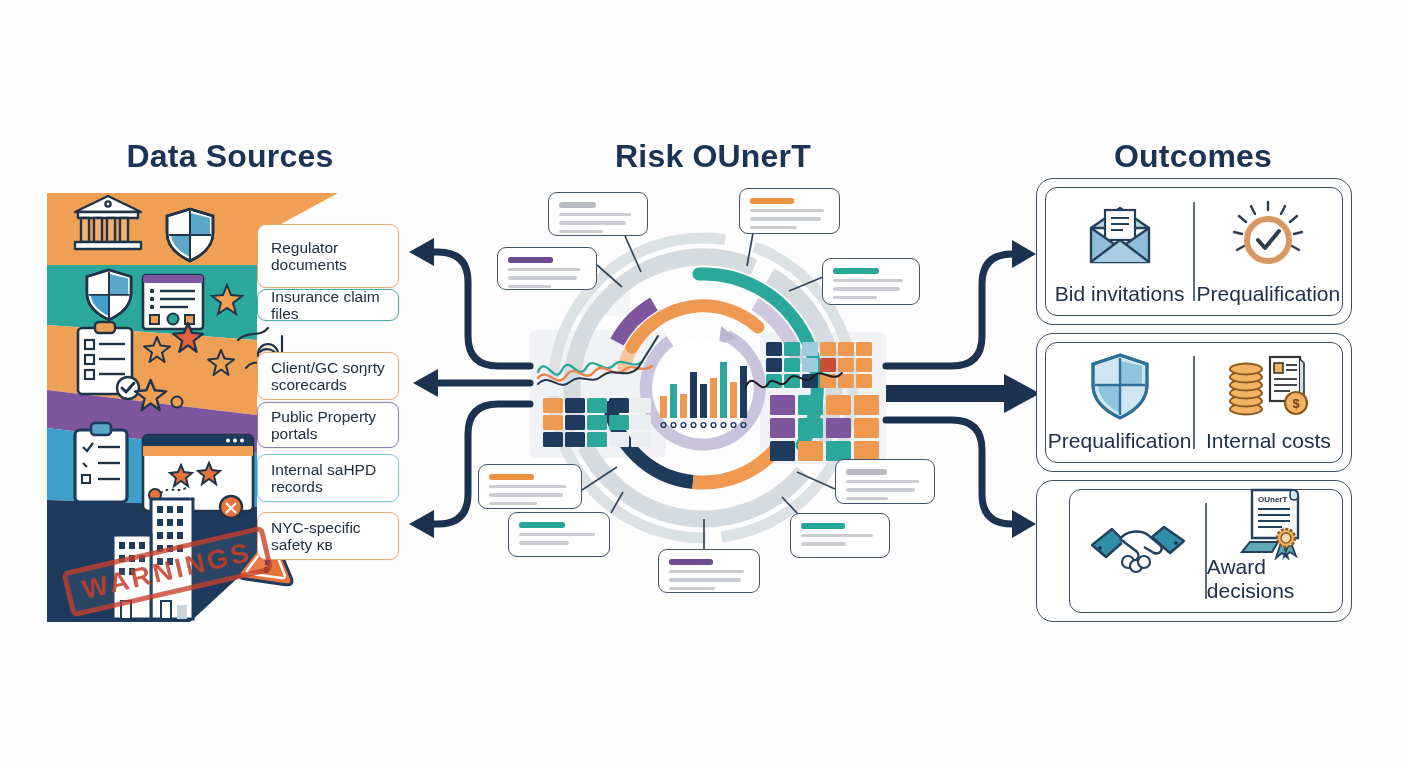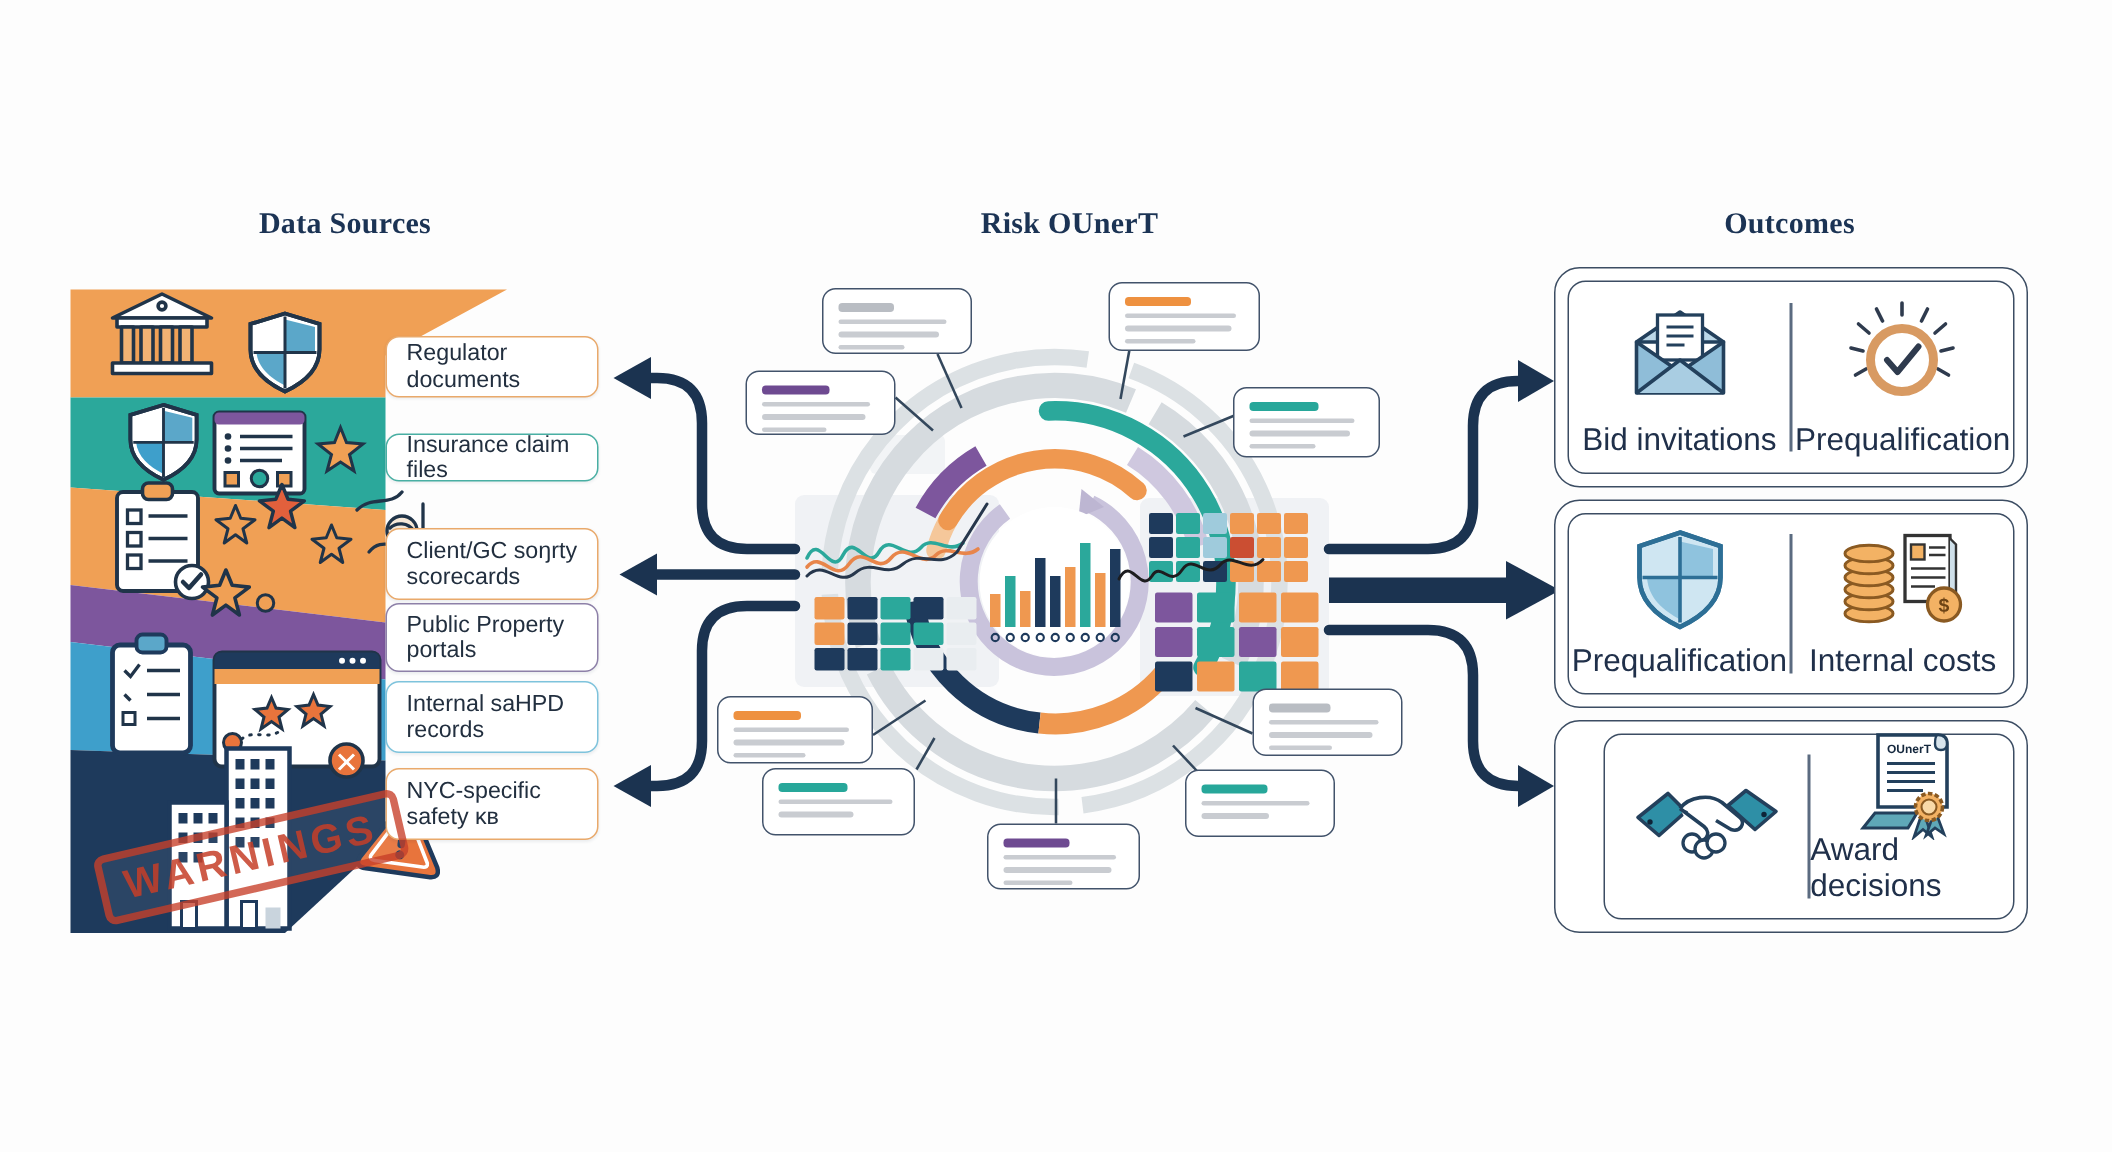--- a/index.html
+++ b/index.html
@@ -2,22 +2,22 @@
 <html><head>
 <meta charset="utf-8">
 <style>
   html,body{margin:0;padding:0;}
   body{
     width:1408px;height:768px;position:relative;overflow:hidden;
     background:#fdfdfd;font-family:"Liberation Sans",sans-serif;
     -webkit-font-smoothing:antialiased;
   }
   .title{
-    position:absolute;font-size:20px;font-weight:bold;color:#1b3354;
-    letter-spacing:.2px;text-align:center;transform:translateX(-50%);font-family:Liberation Serif, serif;
+    position:absolute;font-size:32px;font-weight:bold;color:#1b3354;
+    letter-spacing:.2px;text-align:center;transform:translateX(-50%);
   }
   
   .pill{
     position:absolute;left:257px;width:142px;background:#fff;
     border:1.8px solid #ccc;border-radius:9px;box-sizing:border-box;
     display:flex;align-items:center;padding:4px 6px 4px 13px;
     font-size:15.5px;font-weight:500;color:#222f3f;line-height:1.12;
     box-shadow:0 1px 2px rgba(30,50,80,.08);z-index:4;
   }
   
@@ -207,21 +207,21 @@
   <g transform="translate(198,344) rotate(8 30 30)">
     <path d="M30,2 L56,46 Q59,53 51,53 L9,53 Q1,53 4,46 Z" fill="#E8743C" stroke="#1E3A5C" stroke-width="3" stroke-linejoin="round"></path>
     <path d="M30,10 L49,44 Q50,47 46,47 L14,47 Q10,47 11,44 Z" fill="none" stroke="#fff" stroke-width="2.4" stroke-linejoin="round"></path>
     <line x1="30" y1="20" x2="30" y2="34" stroke="#1E3A5C" stroke-width="5" stroke-linecap="round"></line>
     <circle cx="30" cy="41" r="3" fill="#1E3A5C"></circle>
   </g>
 </svg>
 
 <div class="stamp">WARNINGS</div>
 
-<div class="pill" style="top: 224px; height: 41px; border-color: rgb(233, 169, 107);">Regulator documents</div>
+<div class="pill" style="top: 224px; height: 64px; border-color: rgb(233, 169, 107);">Regulator documents</div>
 <div class="pill" style="top: 289px; height: 32px; border-color: rgb(73, 175, 163);">Insurance claim files</div>
 <div class="pill" style="top: 352px; height: 48px; border-color: rgb(233, 169, 107);">Client/GC soŋrty scorecards</div>
 <div class="pill" style="top: 402px; height: 46px; border-color: rgb(141, 128, 168);">Public Property portals</div>
 <div class="pill" style="top: 454px; height: 48px; border-color: rgb(126, 195, 220);">Internal saHPD records</div>
 <div class="pill" style="top: 512px; height: 48px; border-color: rgb(233, 169, 107);">NYC-specific safety ᴋʙ</div>
 
 <svg class="noptr" style="left:430px;top:170px;z-index:1;" width="612" height="470" viewBox="0 0 612 470">
 
   <rect x="100" y="160" width="136" height="128" rx="6" fill="#F0F2F5"></rect>
   <rect x="330" y="162" width="126" height="132" rx="6" fill="#F0F2F5"></rect>

